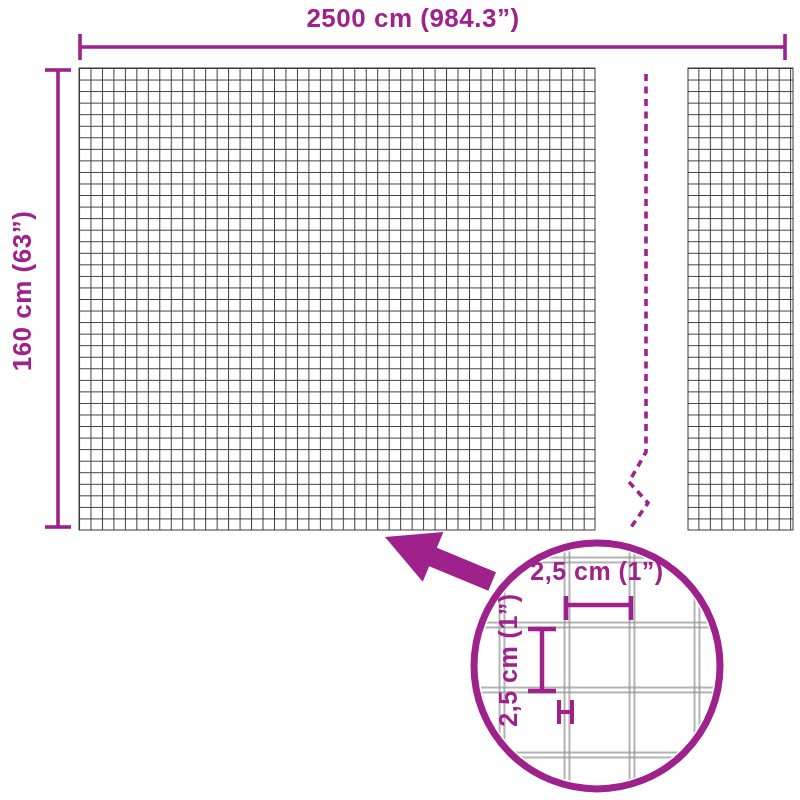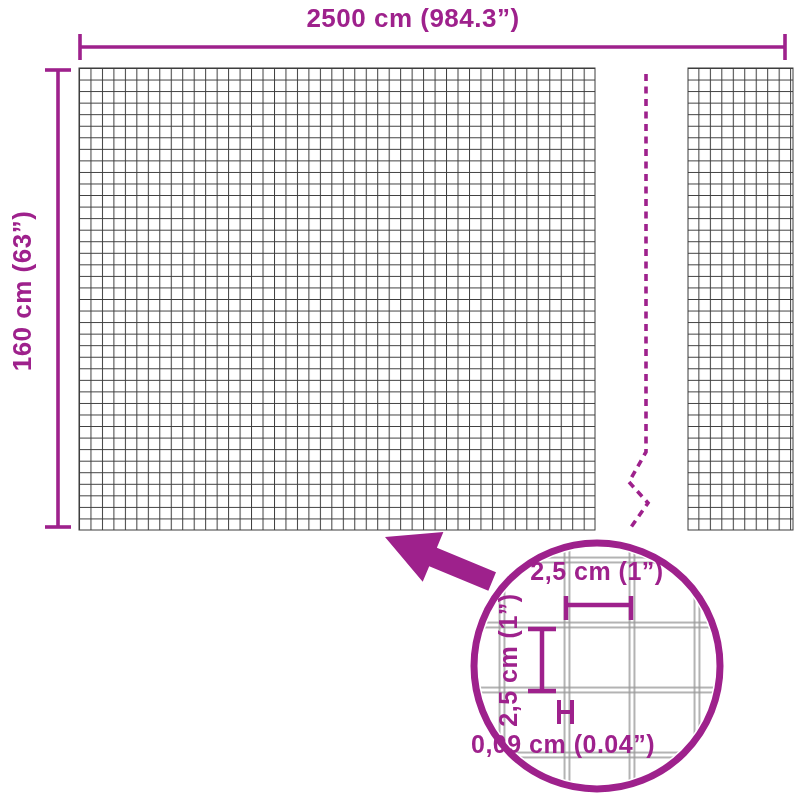--- a/index.html
+++ b/index.html
@@ -102,15 +102,14 @@
   </svg>
 
   <div class="dim-label" style="left:413px; top:18px;">2500 cm (984.3”)</div>
 
   <div class="dim-label rot" style="left:22px; top:291px;">160 cm (63”)</div>
 
   <div class="dim-label detail" style="left:597px; top:571px;">2,5 cm (1”)</div>
 
   <div class="dim-label detail rot" style="left:508px; top:660px;">2,5 cm (1”)</div>
 
-  <div class="dim-label detail" style="left:563px; top:744px;">0,09 cm (0.04”)</div>
 
 </div>
 
 </body></html>

